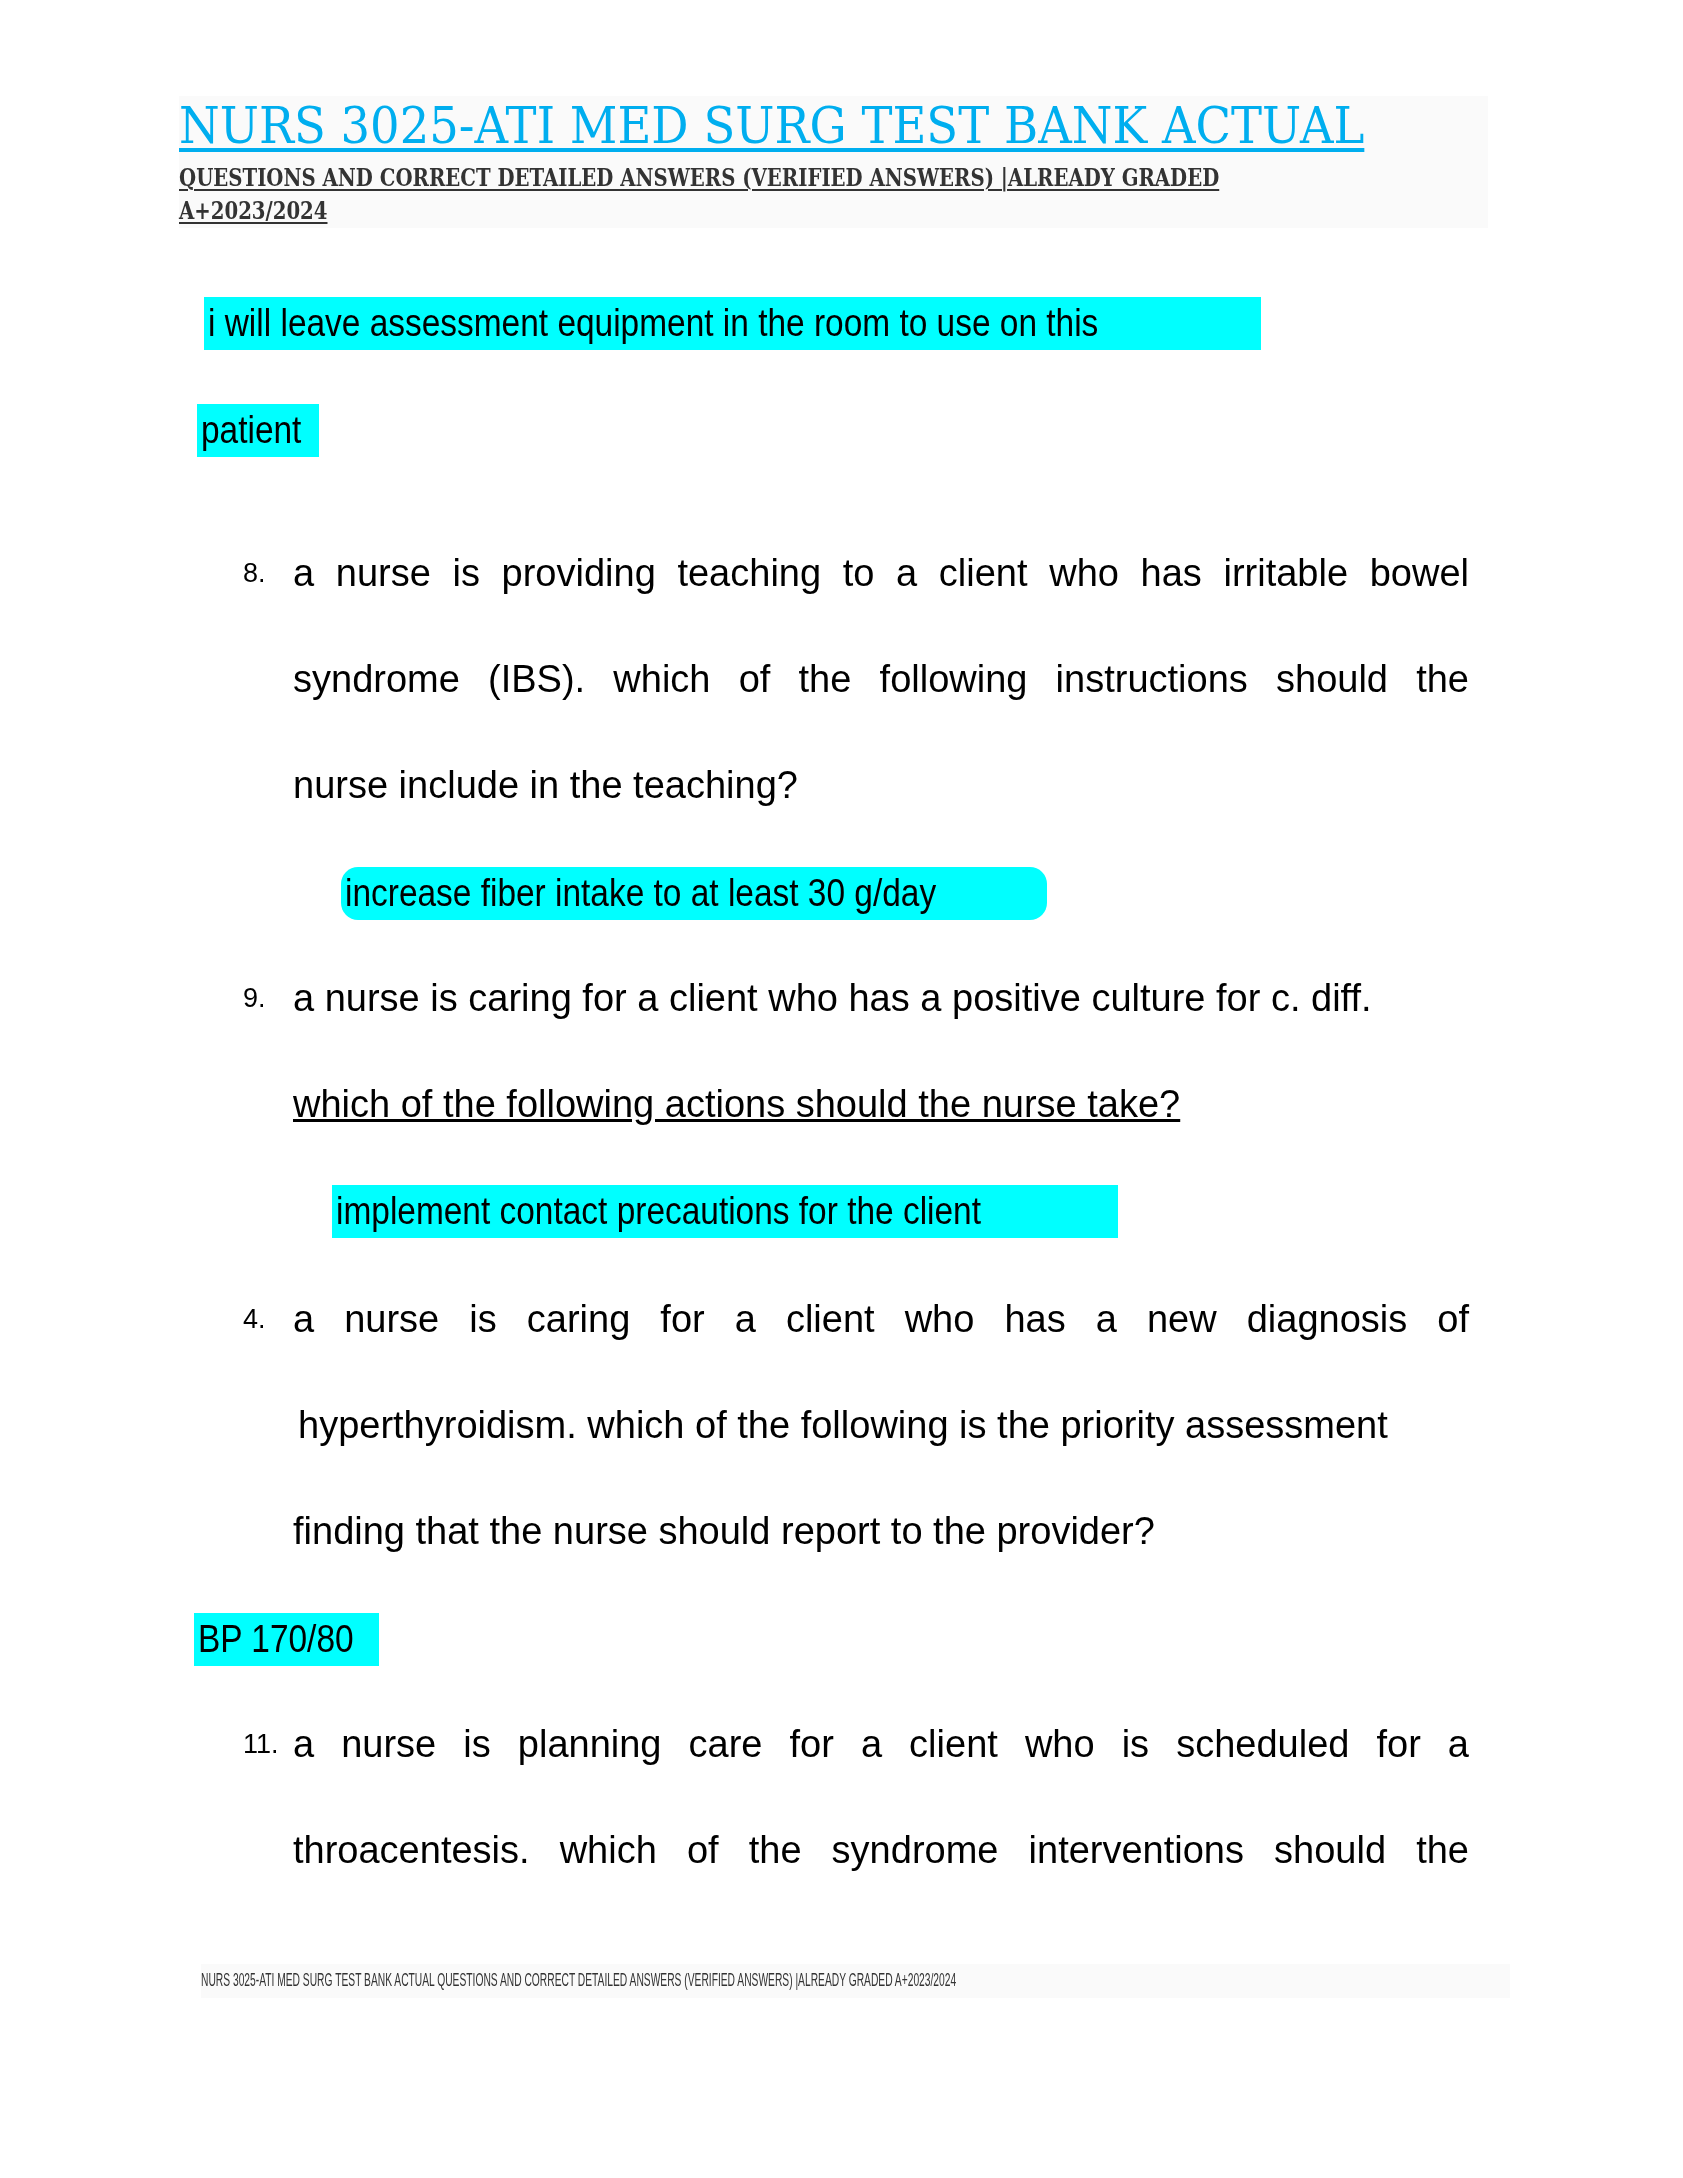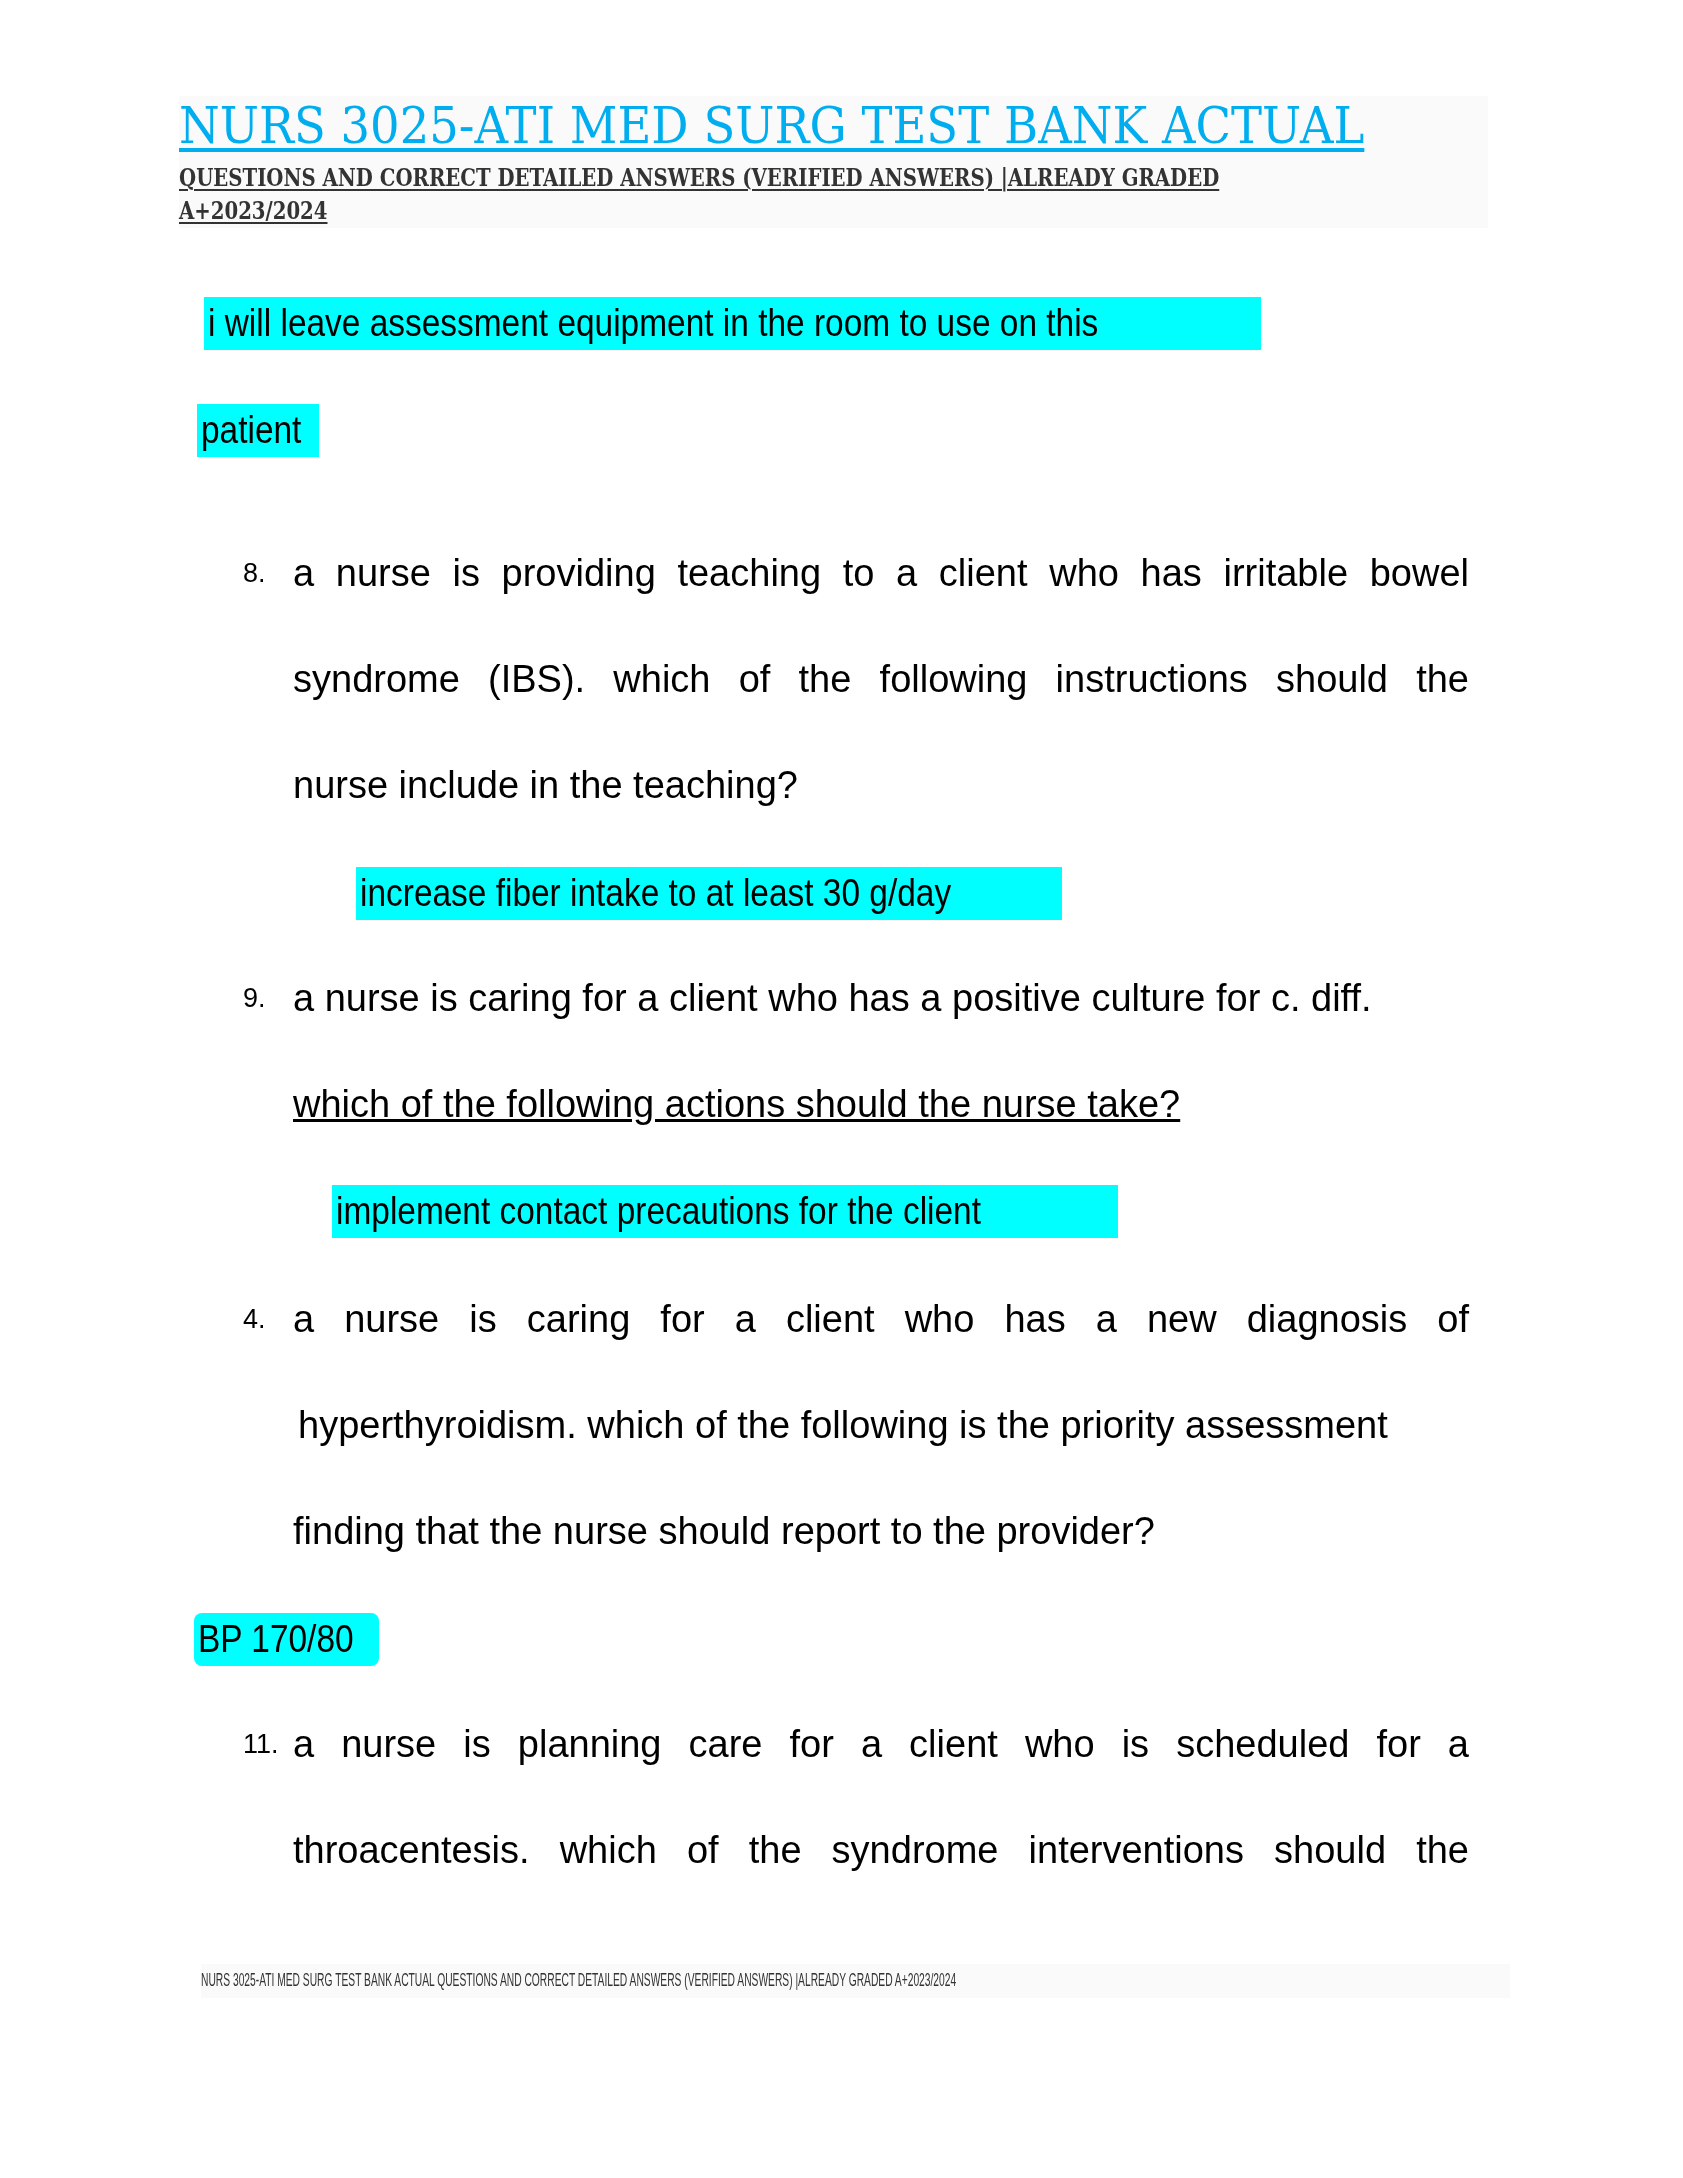--- a/index.html
+++ b/index.html
@@ -41,40 +41,40 @@
 </div>
 <div class="hl" style="left:197px; top:404px;">
   <span>patient</span>
 </div>
 
 <div>
   <div class="q-num" style="left:243px; top:547px;">8.</div>
   <div class="q-line justify" style="left:293px; top:547px; width:1176px;">a nurse is providing teaching to a client who has irritable bowel</div>
   <div class="q-line justify" style="left:293px; top:653px; width:1176px;">syndrome (IBS). which of the following instructions should the</div>
   <div class="q-line" style="left:293px; top:759px;">nurse include in the teaching?</div>
-  <div class="hl" style="left:356px; top:867px; width:698px;">
+  <div class="hl" style="left:341px; top:867px; width:698px;border-radius:17px;">
     <span>increase fiber intake to at least 30 g/day</span>
   </div>
 </div>
 
 <div>
   <div class="q-num" style="left:243px; top:972px;">9.</div>
   <div class="q-line" style="left:293px; top:972px;">a nurse is caring for a client who has a positive culture for c. diff.</div>
   <div class="q-line" style="left:293px; top:1078px;text-decoration:underline;">which of the following actions should the nurse take?</div>
   <div class="hl" style="left:332px; top:1185px; width:778px;">
     <span>implement contact precautions for the client</span>
   </div>
 </div>
 
 <div>
   <div class="q-num" style="left:243px; top:1293px;">4.</div>
   <div class="q-line justify" style="left:293px; top:1293px; width:1176px;">a nurse is caring for a client who has a new diagnosis of</div>
   <div class="q-line" style="left:298px; top:1399px;">hyperthyroidism. which of the following is the priority assessment</div>
   <div class="q-line" style="left:293px; top:1505px;">finding that the nurse should report to the provider?</div>
-  <div class="hl" style="left:194px; top:1613px;border-radius:8px;">
+  <div class="hl" style="left:194px; top:1613px;">
     <span>BP 170/80</span>
   </div>
 </div>
 
 <div>
   <div class="q-num" style="left:243px; top:1718px;">11.</div>
   <div class="q-line justify" style="left:293px; top:1718px; width:1176px;">a nurse is planning care for a client who is scheduled for a</div>
   <div class="q-line justify" style="left:293px; top:1824px; width:1176px;">throacentesis. which of the syndrome interventions should the</div>
 </div>
 

